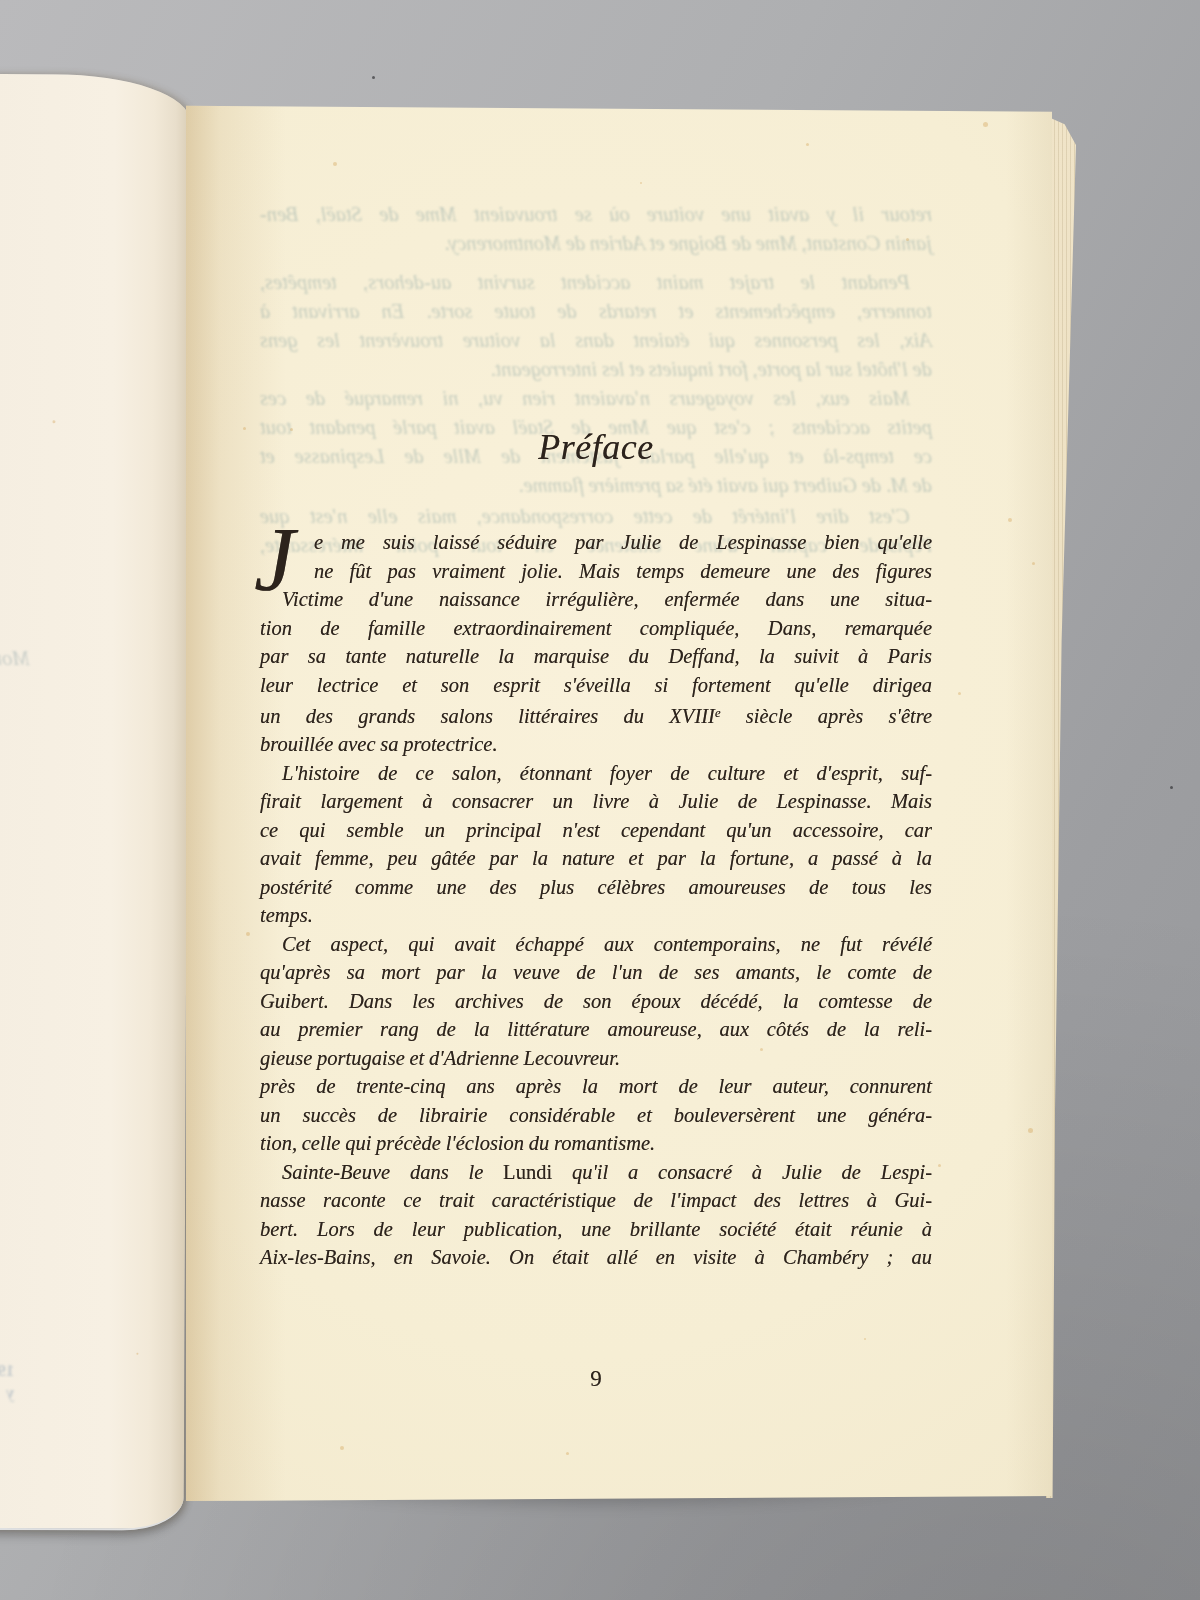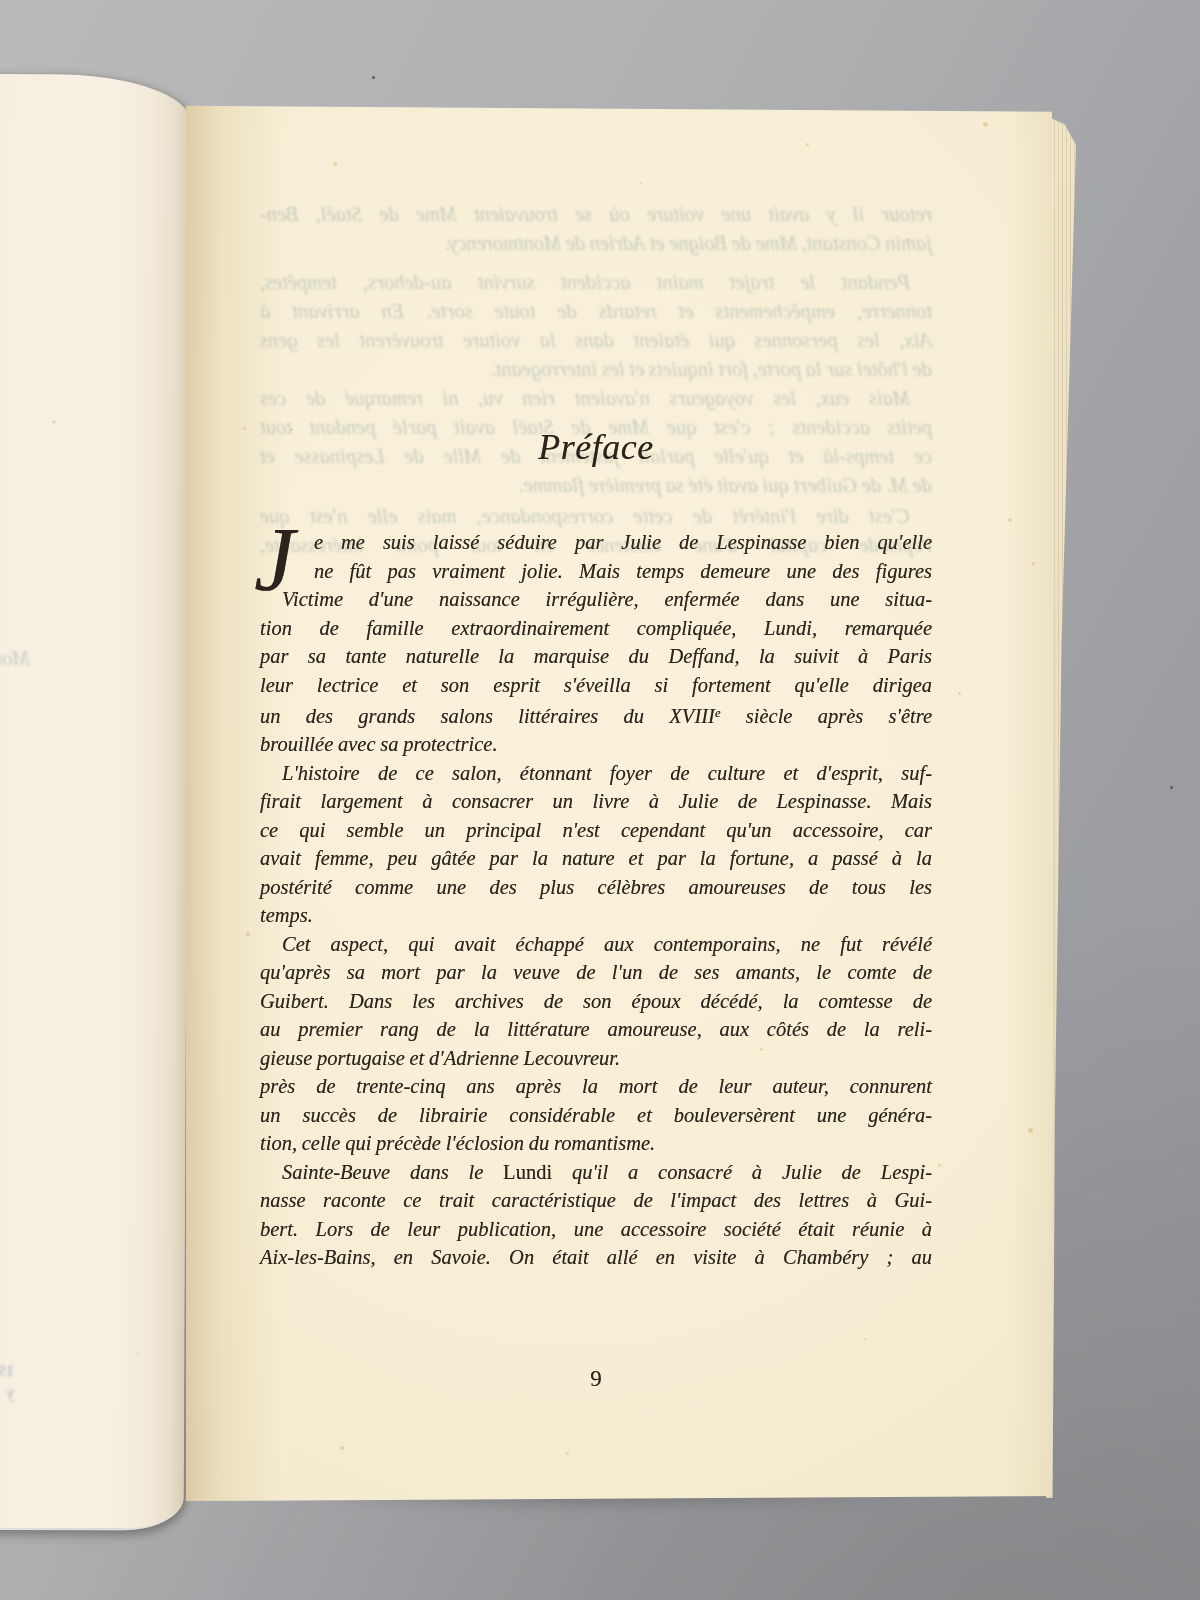--- a/index.html
+++ b/index.html
@@ -131,42 +131,42 @@
         <div class="g-line"><span>l'épisode capital d'une existence en tout point intéressante,</span></div>
       </div>
 
     <div class="page-title">Préface</div>
 
     <div class="body-block">
       <span class="drop-cap">J</span>
     <div class="t-line pad"><span>e me suis laissé séduire par Julie de Lespinasse bien qu'elle</span></div>
         <div class="t-line pad"><span>ne fût pas vraiment jolie. Mais temps demeure une des figures</span></div>
         <div class="t-line ind"><span>Victime d'une naissance irrégulière, enfermée dans une situa-</span></div>
-        <div class="t-line"><span>tion de famille extraordinairement compliquée, Lundi, remarquée</span></div>
+        <div class="t-line"><span>tion de famille extraordinairement compliquée, Dans, remarquée</span></div>
         <div class="t-line"><span>par sa tante naturelle la marquise du Deffand, la suivit à Paris</span></div>
         <div class="t-line"><span>leur lectrice et son esprit s'éveilla si fortement qu'elle dirigea</span></div>
         <div class="t-line"><span>un des grands salons littéraires du XVIII</span><span class="sup">e</span><span> siècle après s'être</span></div>
         <div class="t-line last"><span>brouillée avec sa protectrice.</span></div>
         <div class="t-line ind"><span>L'histoire de ce salon, étonnant foyer de culture et d'esprit, suf-</span></div>
         <div class="t-line"><span>firait largement à consacrer un livre à Julie de Lespinasse. Mais</span></div>
         <div class="t-line"><span>ce qui semble un principal n'est cependant qu'un accessoire, car</span></div>
         <div class="t-line"><span>avait femme, peu gâtée par la nature et par la fortune, a passé à la</span></div>
         <div class="t-line"><span>postérité comme une des plus célèbres amoureuses de tous les</span></div>
         <div class="t-line last"><span>temps.</span></div>
         <div class="t-line ind"><span>Cet aspect, qui avait échappé aux contemporains, ne fut révélé</span></div>
         <div class="t-line"><span>qu'après sa mort par la veuve de l'un de ses amants, le comte de</span></div>
         <div class="t-line"><span>Guibert. Dans les archives de son époux décédé, la comtesse de</span></div>
         <div class="t-line"><span>au premier rang de la littérature amoureuse, aux côtés de la reli-</span></div>
         <div class="t-line last"><span>gieuse portugaise et d'Adrienne Lecouvreur.</span></div>
         <div class="t-line"><span>près de trente-cinq ans après la mort de leur auteur, connurent</span></div>
         <div class="t-line"><span>un succès de librairie considérable et bouleversèrent une généra-</span></div>
         <div class="t-line last"><span>tion, celle qui précède l'éclosion du romantisme.</span></div>
         <div class="t-line ind"><span>Sainte-Beuve dans le </span><span class="roman">Lundi</span><span> qu'il a consacré à Julie de Lespi-</span></div>
         <div class="t-line"><span>nasse raconte ce trait caractéristique de l'impact des lettres à Gui-</span></div>
-        <div class="t-line"><span>bert. Lors de leur publication, une accessoire société était réunie à</span></div>
+        <div class="t-line"><span>bert. Lors de leur publication, une brillante société était réunie à</span></div>
         <div class="t-line"><span>Aix-les-Bains, en Savoie. On était allé en visite à Chambéry ; au</span></div>
       </div>
 
     <div class="page-num">9</div>
 
     <span class="fox" style="left:147px;top:58px;width:4px;height:4px;"></span>
     <span class="fox" style="left:620px;top:39px;width:3px;height:3px;"></span>
     <span class="fox" style="left:797px;top:18px;width:5px;height:5px;"></span>
     <span class="fox" style="left:720px;top:134px;width:3px;height:3px;"></span>
     <span class="fox" style="left:454px;top:78px;width:2px;height:2px;"></span>

